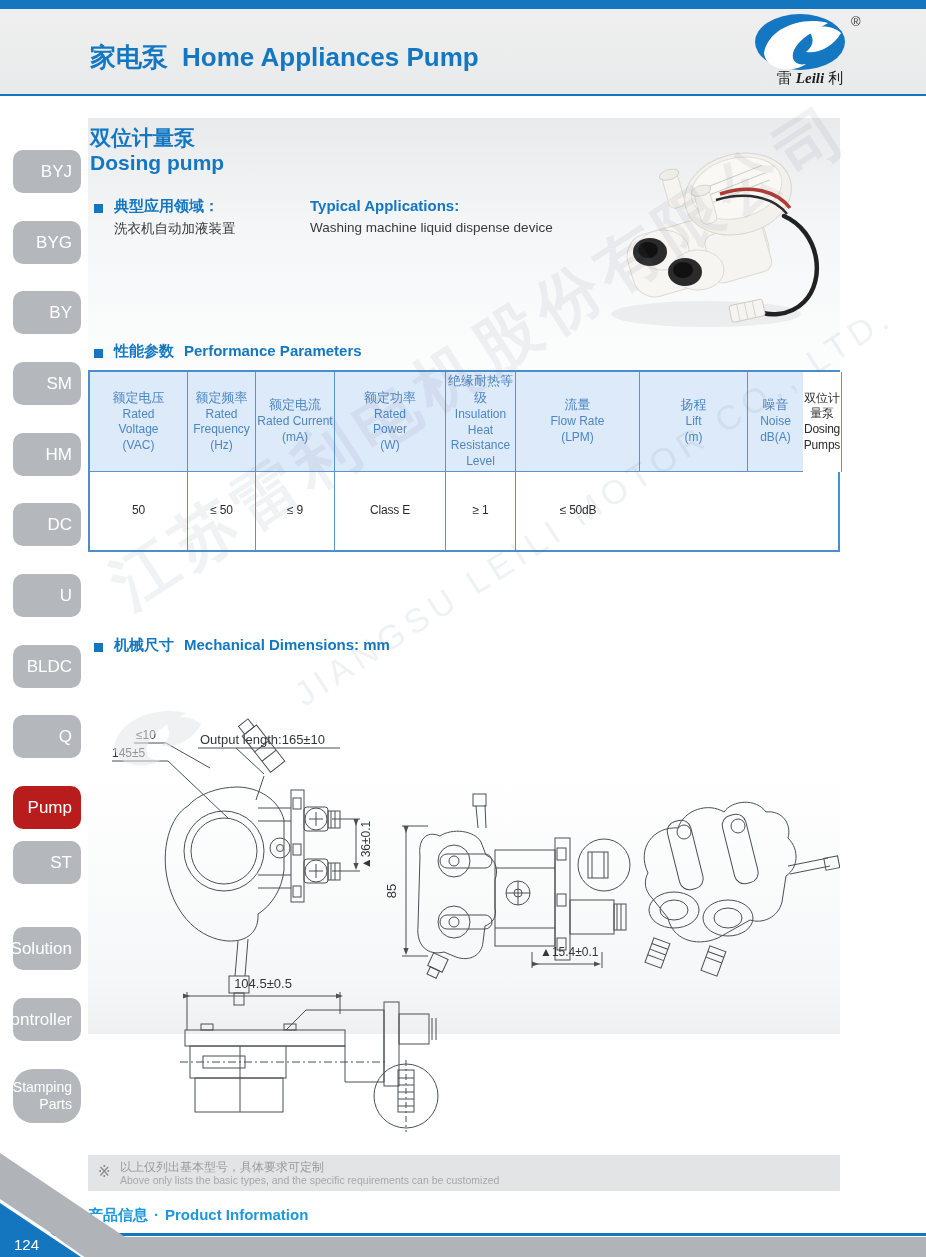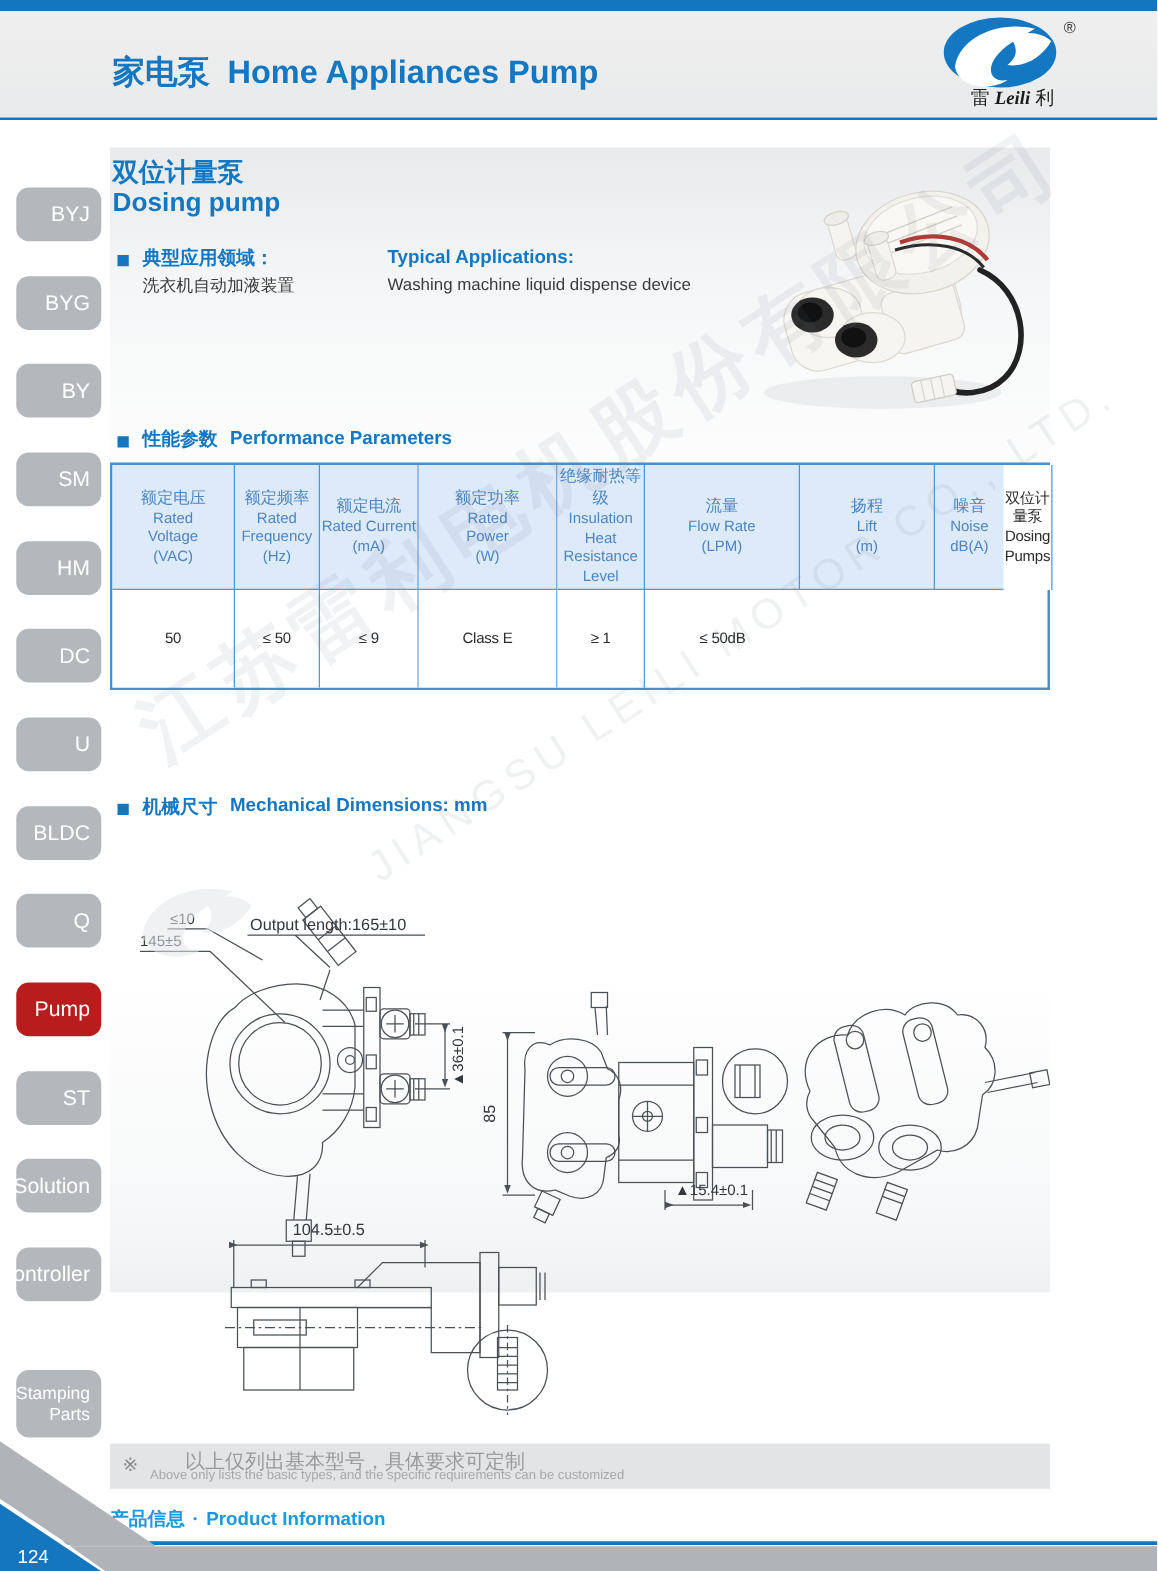--- a/index.html
+++ b/index.html
@@ -52,21 +52,21 @@
          color:rgba(100,115,130,0.09);transform:rotate(-33deg);transform-origin:left center;}
   .wm-en{left:210px;top:560px;font-size:34px;letter-spacing:6px;
          color:rgba(100,115,130,0.10);transform:rotate(-33deg);transform-origin:left center;}
   .wm-logo{left:8px;top:545px;width:140px;height:140px;opacity:0.55;}
   
   .draw{position:absolute;left:0;top:540px;width:752px;height:490px;}
   .draw text{font-family:"Liberation Sans","DejaVu Sans",sans-serif;fill:#32373c;stroke:none;}
   
   .note{position:absolute;left:0;top:1037px;width:752px;height:36px;background:#e3e4e6;}
   .note .sym{position:absolute;left:10px;top:8px;font-size:15px;color:#8a8a8a;}
-  .note .zh{position:absolute;left:32px;top:4px;font-size:16px;color:#9a9a9a;margin-left:28px;}
+  .note .zh{position:absolute;left:32px;top:4px;font-size:12px;color:#9a9a9a;}
   .note .en{position:absolute;left:32px;top:19px;font-size:10.5px;color:#a8a8a8;}
   
   .f-label{position:absolute;left:88px;top:1206px;font-size:15px;font-weight:bold;color:#1d97dd;}
   .f-label .sep{margin:0 6px;}
   .f-blueline{position:absolute;left:0;top:1233px;width:926px;height:3px;background:#1476be;}
   .f-graybar{position:absolute;left:0;top:1237px;width:926px;height:20px;background:#b0b4b8;}
   .corner{position:absolute;left:0;top:1140px;width:170px;height:117px;z-index:6;}
   .corner text{font-family:"Liberation Sans","DejaVu Sans",sans-serif;}
 </style>
 </head>
@@ -98,24 +98,24 @@
       <div class="sbtn" style="top: 50px;">BYJ</div>
       <div class="sbtn" style="top: 121px;">BYG</div>
       <div class="sbtn" style="top: 191px;">BY</div>
       <div class="sbtn" style="top: 262px;">SM</div>
       <div class="sbtn" style="top: 333px;">HM</div>
       <div class="sbtn" style="top: 403px;">DC</div>
       <div class="sbtn" style="top: 474px;">U</div>
       <div class="sbtn" style="top: 545px;">BLDC</div>
       <div class="sbtn" style="top: 615px;">Q</div>
       <div class="sbtn active" style="top: 686px;">Pump</div>
-      <div class="sbtn" style="top: 757px;">ST</div>
+      <div class="sbtn" style="top: 741px;">ST</div>
       <div class="sbtn" style="top: 827px;">Solution</div>
       <div class="sbtn" style="top: 898px;">Controller</div>
-      <div class="sbtn two" style="top: 996px;">Stamping Parts</div>
+      <div class="sbtn two" style="top: 969px; border-radius: 20px;">Stamping Parts</div>
     </nav>
 
   <div class="panel">
 
     <div class="p-title-zh">双位计量泵</div>
     <div class="p-title-en">Dosing pump</div>
 
     <svg class="photo" viewBox="0 0 252 212">
       <ellipse cx="118" cy="182" rx="95" ry="13" fill="#dfe2e4" opacity="0.55"></ellipse>
       <path d="M196,84 C232,100 238,148 216,170 C202,184 178,186 166,176" stroke="#222" stroke-width="4.5" fill="none" stroke-linecap="round"></path>

